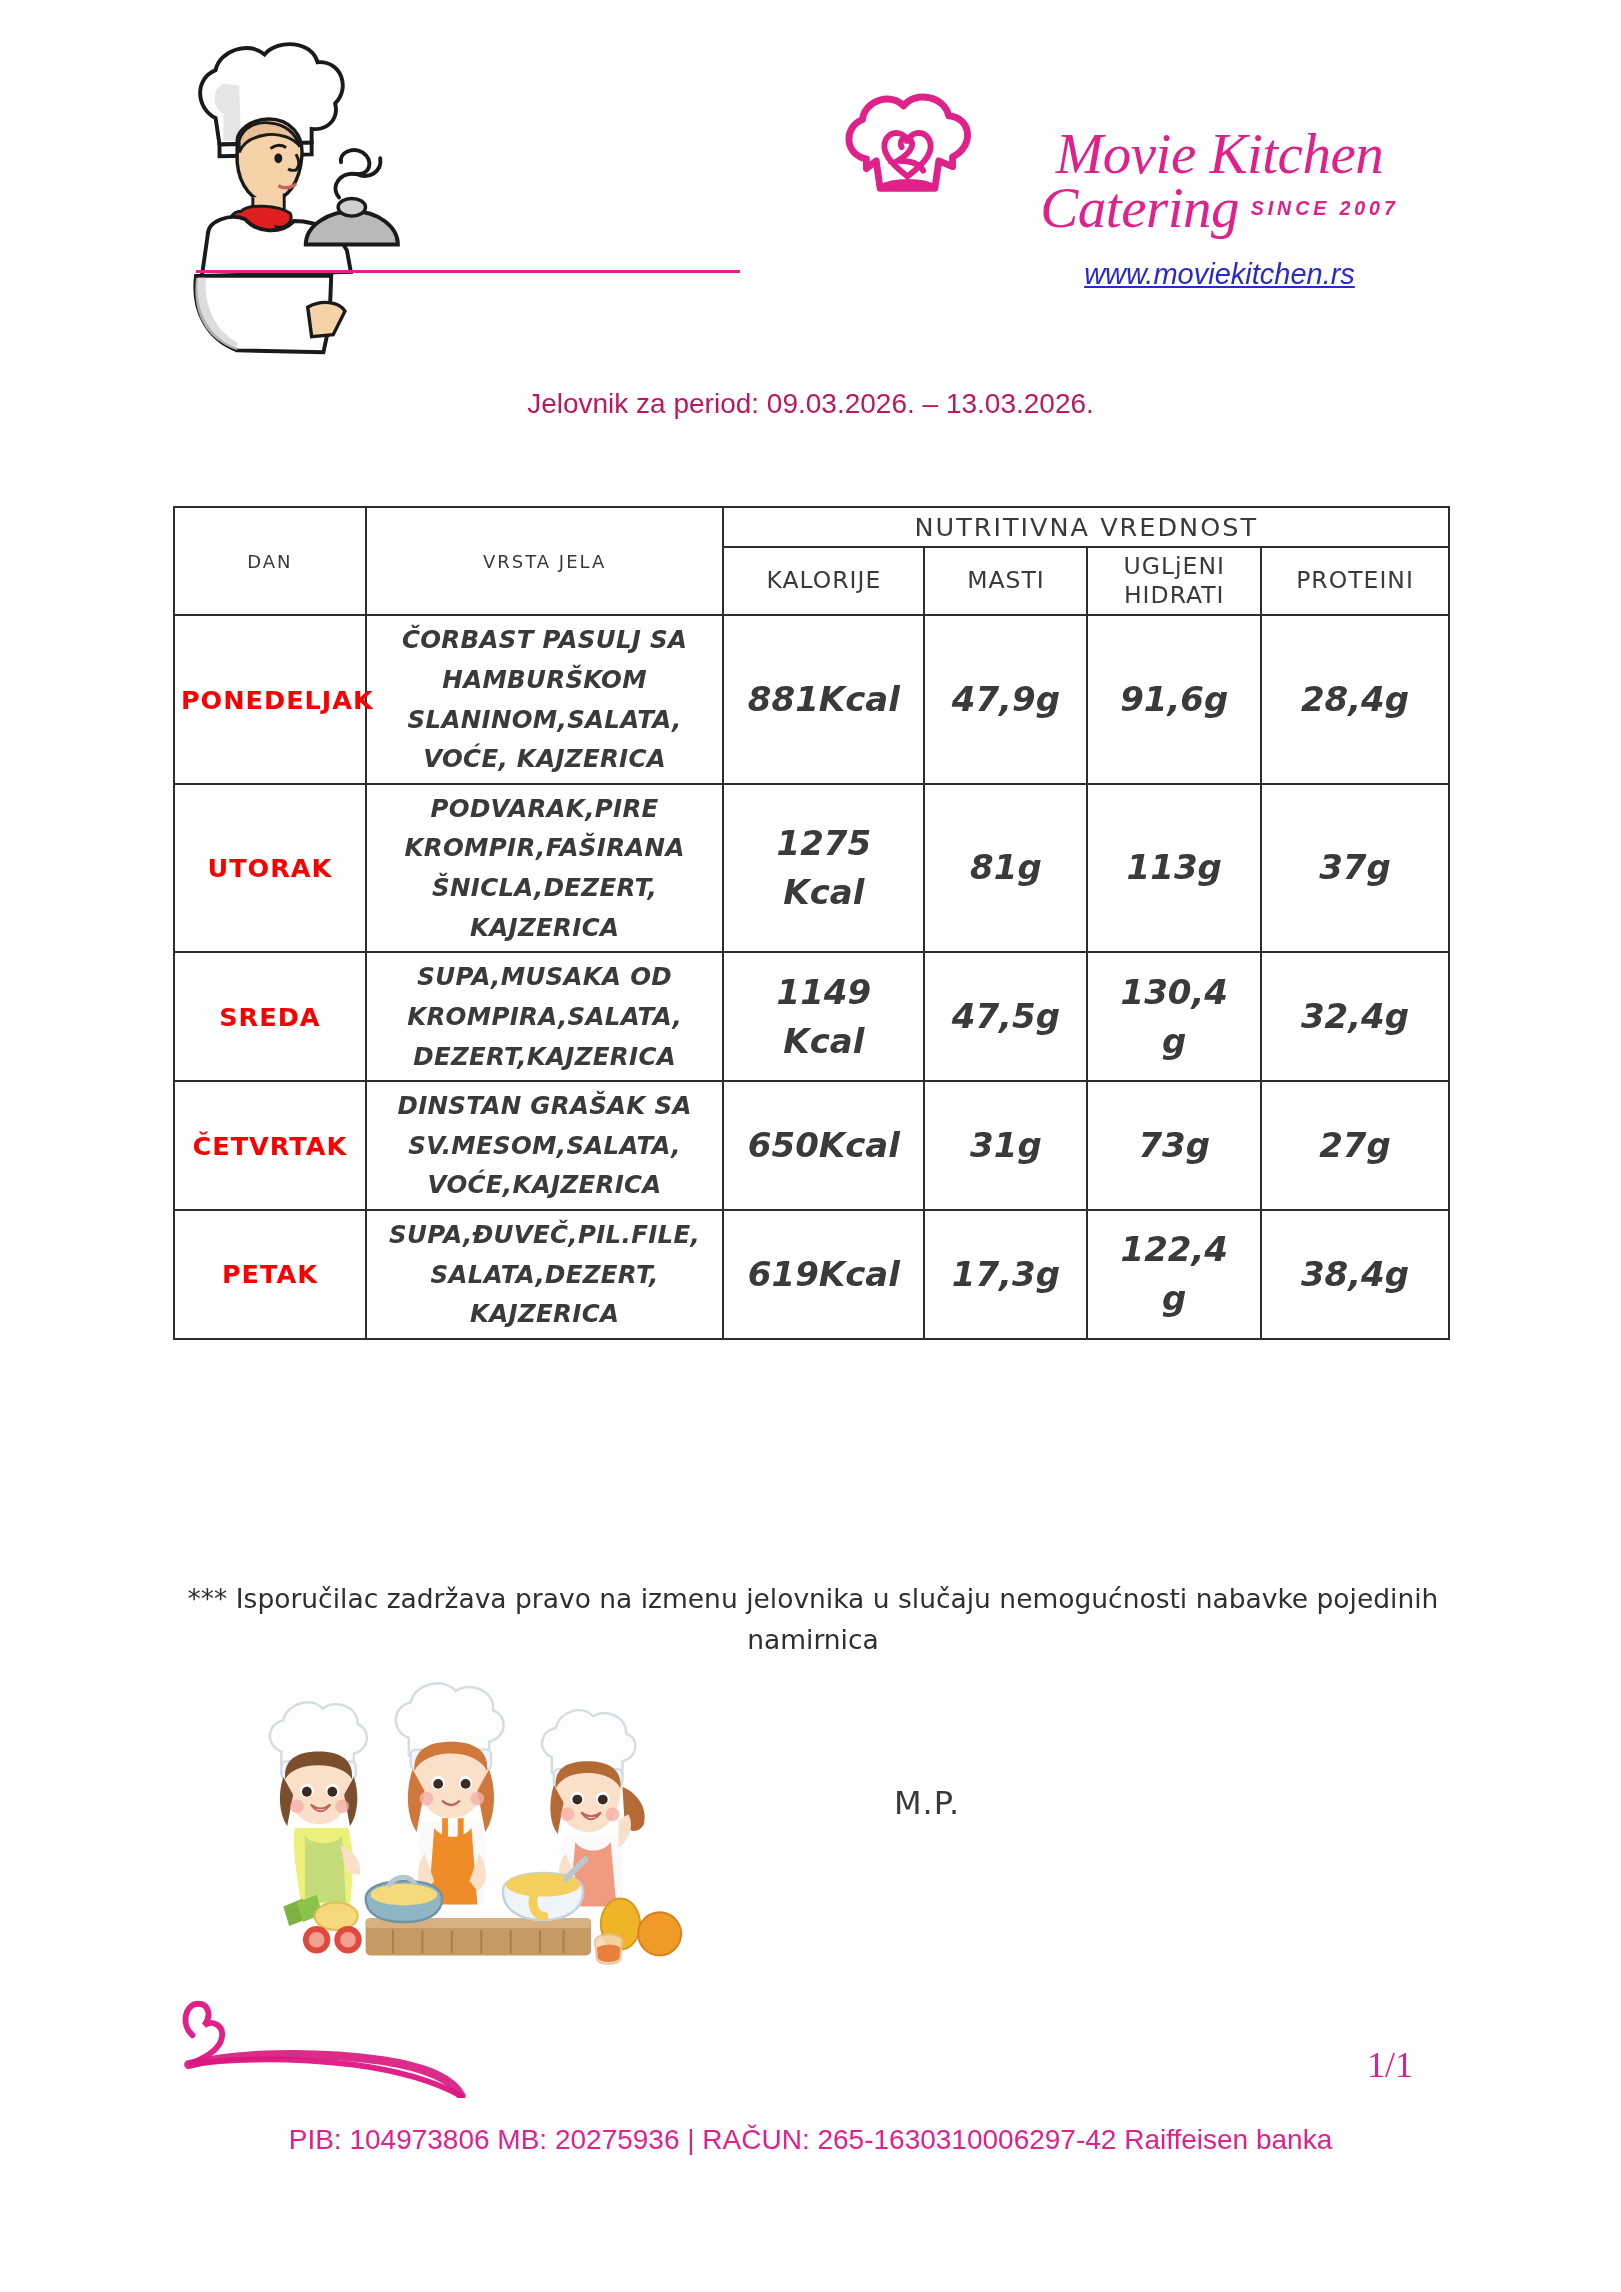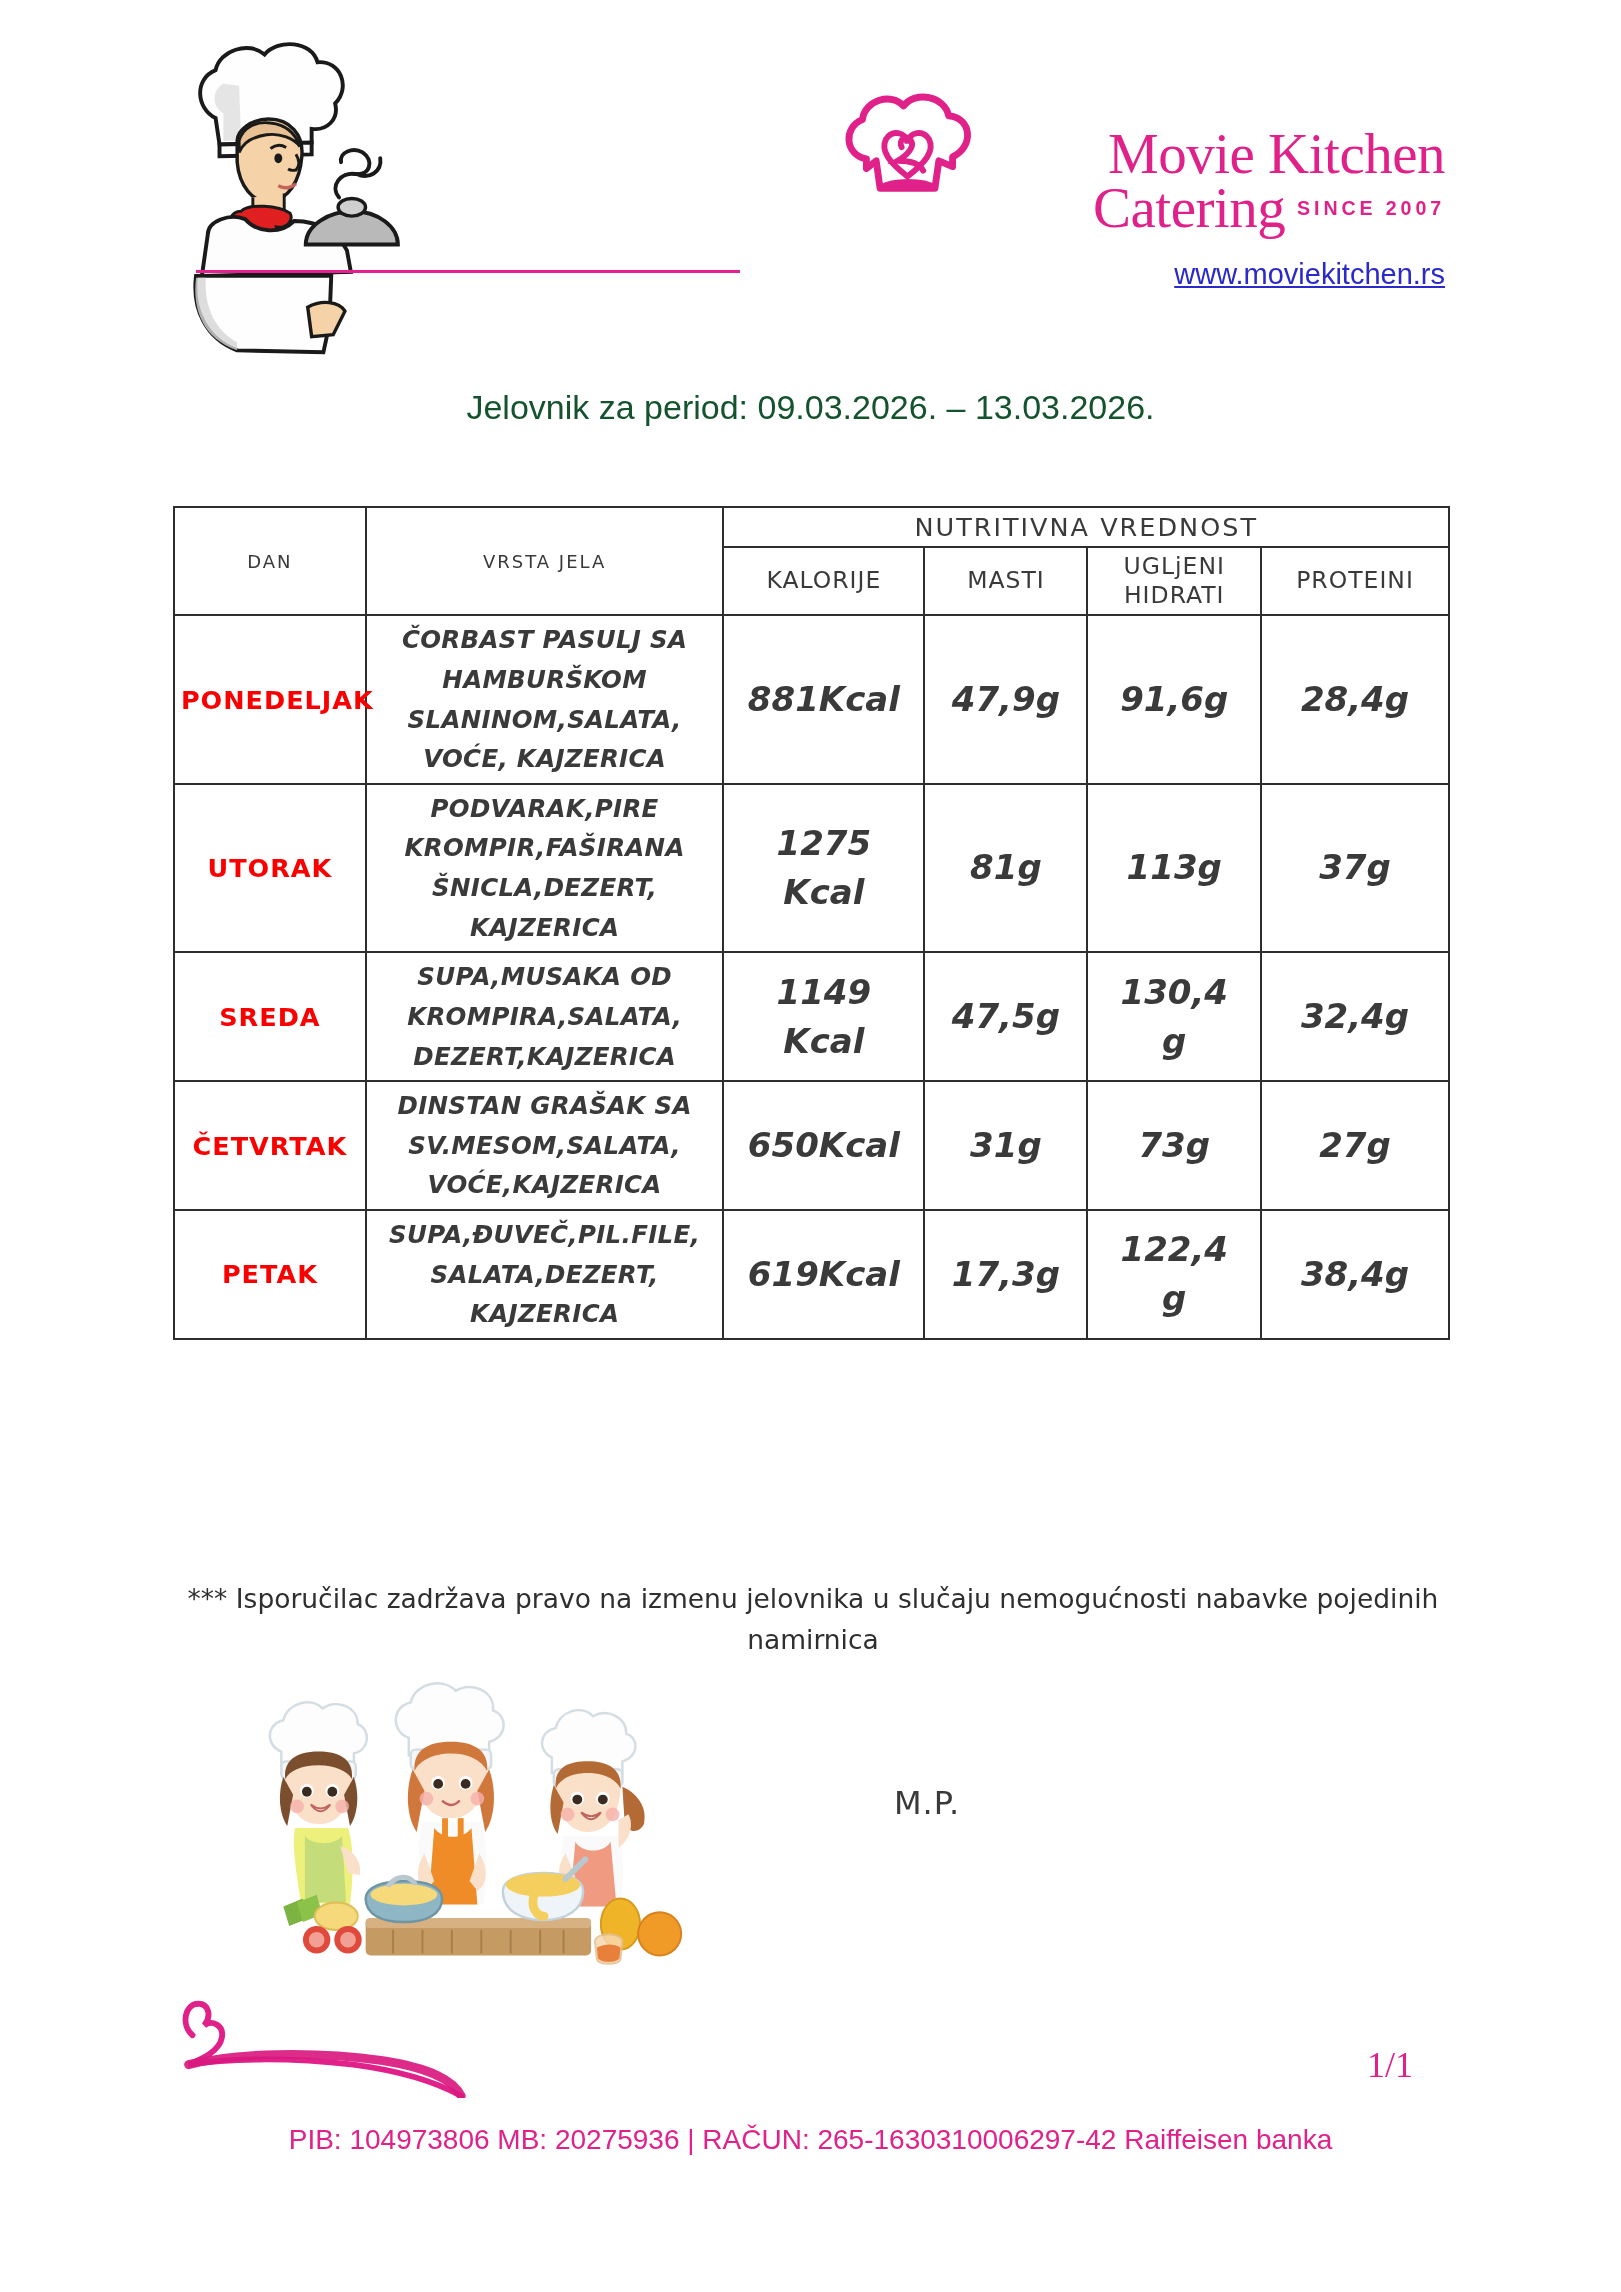--- a/index.html
+++ b/index.html
@@ -39,21 +39,22 @@
     top: 270px;
     width: 544px;
     height: 2.9px;
     background: #e6208c;
   }
   #brand-block {
     position: absolute;
     right: 176px;
     top: 127px;
     width: 608px;
-    text-align: right;
+    text-align: center;
+    font-style: italic;
   }
   #brand-logo-mark {
     position: absolute;
     left: 0;
     top: -37px;
     width: 142px;
     height: 123px;
   }
   .brand-text-wrap {
     margin-left: 157px;
@@ -88,22 +89,22 @@
   }
 
   
   #doc-title {
     position: absolute;
     top: 387px;
     left: 0;
     width: 1621px;
     text-align: center;
     font-family: "Liberation Sans", sans-serif;
-    font-size: 34px;
-    color: #14532d;
+    font-size: 28px;
+    color: #be185d;
     line-height: 1.22;
   }
   #doc-title .t-line { display: block; }
 
   
   #menu-table {
     position: absolute;
     left: 173px;
     top: 506px;
     width: 1277px;

